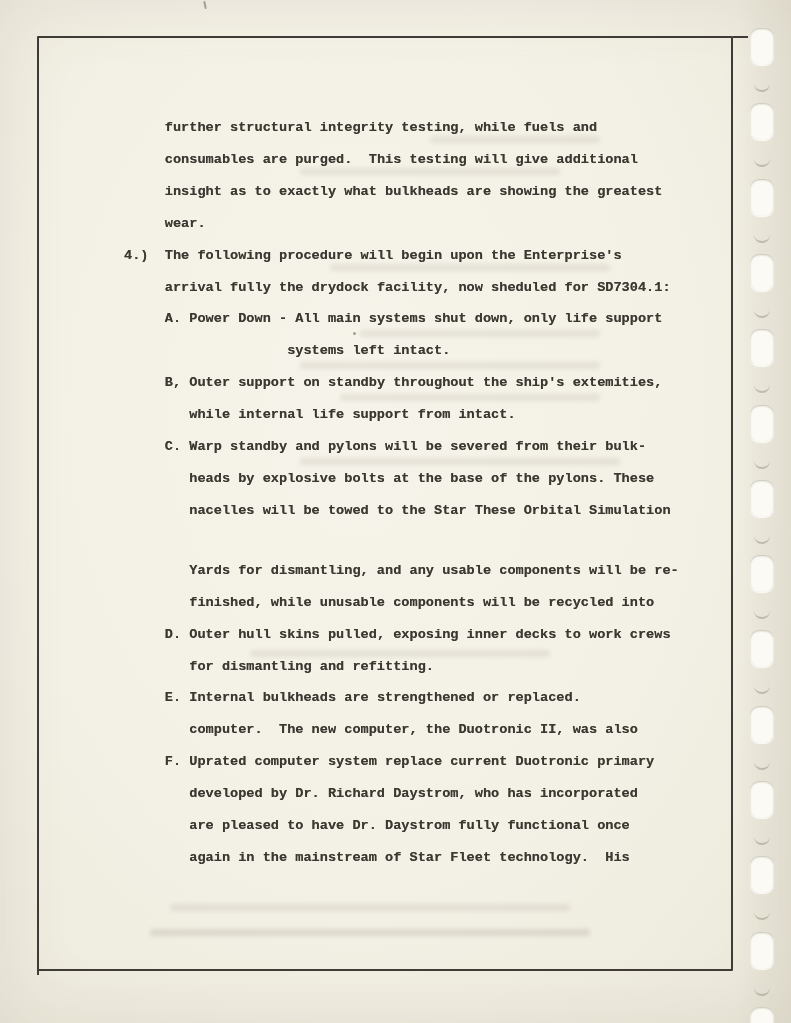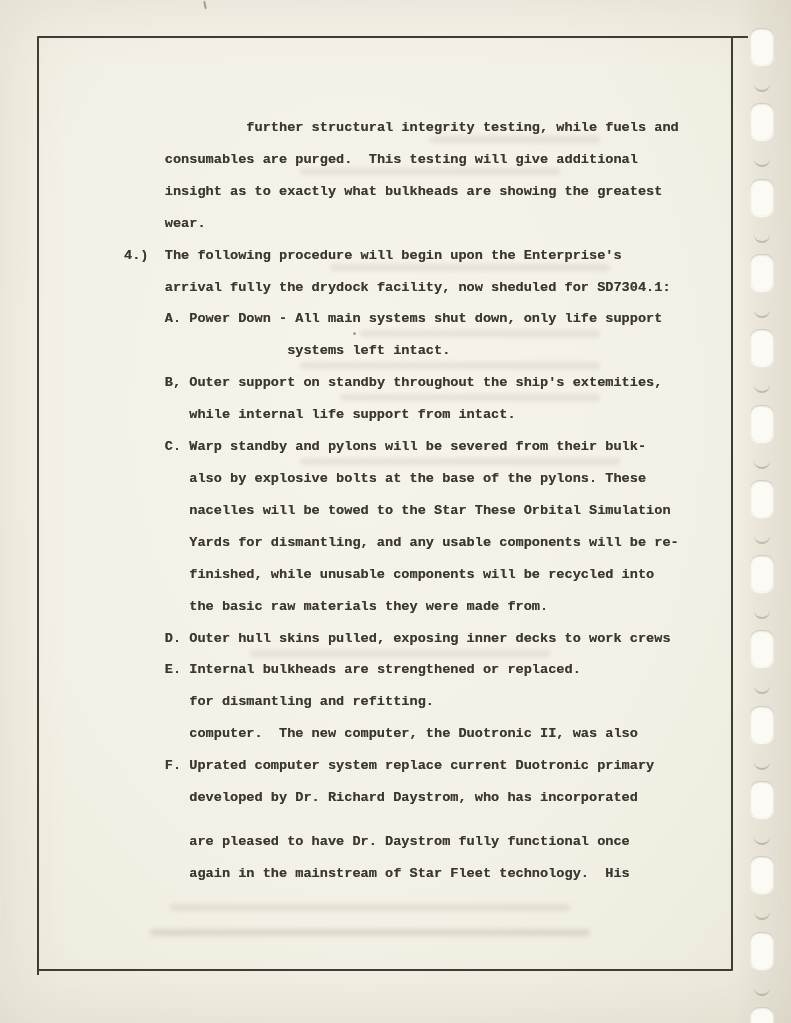--- a/index.html
+++ b/index.html
@@ -103,37 +103,36 @@
   </div>
 
 <div class="page-border"></div>
 <div class="tick tick-tr"></div>
 <div class="tick tick-bl"></div>
 
 <div class="speck-top"></div>
 <div class="speck-dot"></div>
 
 <div class="typewritten" id="doc">
-    <div class="line" style="padding-left: 5ch; text-align: right;">further structural integrity testing, while fuels and</div>
+    <div class="line" style="padding-left: 5ch;">further structural integrity testing, while fuels and</div>
     <div class="line" style="padding-left: 5ch;">consumables are purged.  This testing will give additional</div>
     <div class="line" style="padding-left: 5ch;">insight as to exactly what bulkheads are showing the greatest</div>
     <div class="line" style="padding-left: 5ch;">wear.</div>
     <div class="line" style="padding-left: 0ch;">4.)  The following procedure will begin upon the Enterprise's</div>
     <div class="line" style="padding-left: 5ch;">arrival fully the drydock facility, now sheduled for SD7304.1:</div>
     <div class="line" style="padding-left: 5ch;">A. Power Down - All main systems shut down, only life support</div>
     <div class="line" style="padding-left: 20ch;">systems left intact.</div>
     <div class="line" style="padding-left: 5ch;">B, Outer support on standby throughout the ship's extemities,</div>
     <div class="line" style="padding-left: 8ch;">while internal life support from intact.</div>
     <div class="line" style="padding-left: 5ch;">C. Warp standby and pylons will be severed from their bulk-</div>
-    <div class="line" style="padding-left: 8ch;">also by explosive bolts at the base of the pylons. These</div>
+    <div class="line" style="padding-left: 8ch;">heads by explosive bolts at the base of the pylons. These</div>
     <div class="line" style="padding-left: 8ch;">nacelles will be towed to the Star These Orbital Simulation</div>
-    <div class="line" style="padding-left: 8ch;">Yards for dismantling, and any usable components will be re-</div>
+    <div class="line" style="padding-left: 8ch; margin-top: 28px;">Yards for dismantling, and any usable components will be re-</div>
     <div class="line" style="padding-left: 8ch;">finished, while unusable components will be recycled into</div>
-    <div class="line" style="padding-left: 8ch;">the basic raw materials they were made from.</div>
     <div class="line" style="padding-left: 5ch;">D. Outer hull skins pulled, exposing inner decks to work crews</div>
+    <div class="line" style="padding-left: 8ch;">for dismantling and refitting.</div>
     <div class="line" style="padding-left: 5ch;">E. Internal bulkheads are strengthened or replaced.</div>
-    <div class="line" style="padding-left: 8ch;">for dismantling and refitting.</div>
     <div class="line" style="padding-left: 8ch;">computer.  The new computer, the Duotronic II, was also</div>
     <div class="line" style="padding-left: 5ch;">F. Uprated computer system replace current Duotronic primary</div>
     <div class="line" style="padding-left: 8ch;">developed by Dr. Richard Daystrom, who has incorporated</div>
-    <div class="line" style="padding-left: 8ch; margin-top: 12px;">are pleased to have Dr. Daystrom fully functional once</div>
+    <div class="line" style="padding-left: 8ch;">are pleased to have Dr. Daystrom fully functional once</div>
     <div class="line" style="padding-left: 8ch;">again in the mainstream of Star Fleet technology.  His</div>
   </div>
 
 </body></html>

